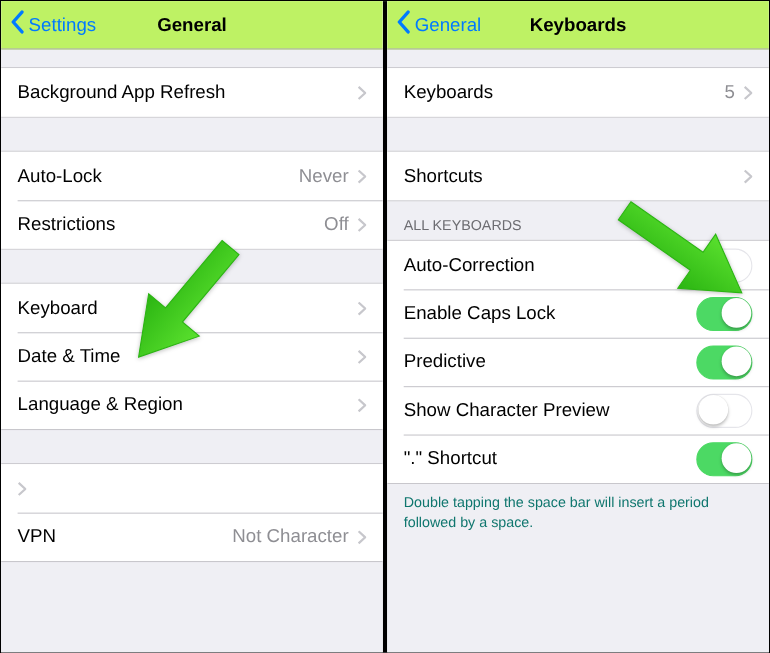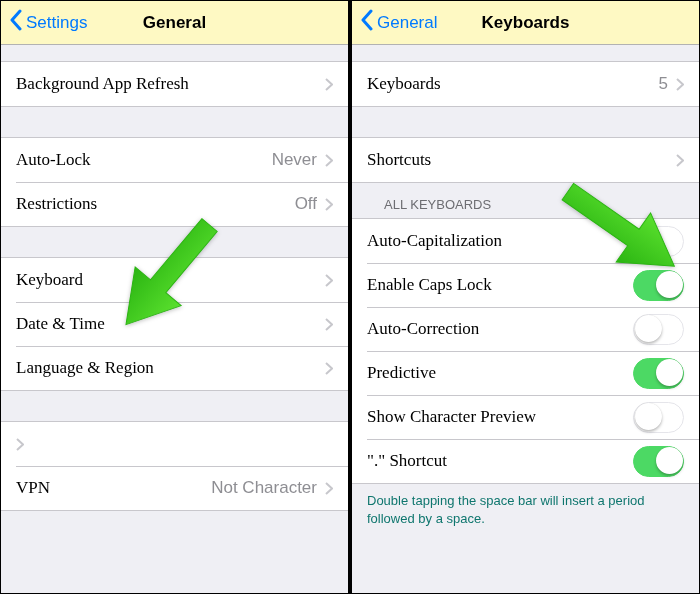--- a/index.html
+++ b/index.html
@@ -21,21 +21,21 @@
     background: #efeff4;
     position: relative;
     overflow: hidden;
   }
   .divider {
     width: 4px;
     background: #000;
   }
   .navbar {
     height: 44px;
-    background: #fef9c3;
+    background: #bef264;
     border-bottom: 1px solid #b2b2b2;
     display: flex;
     align-items: center;
     position: relative;
     padding: 0 8px;
   }
   .back {
     display: flex;
     align-items: center;
     color: #007aff;
@@ -72,29 +72,29 @@
   }
   .row + .row::before {
     content: "";
     position: absolute;
     top: 0;
     left: 15px;
     right: 0;
     height: 1px;
     background: #c8c7cc;
   }
-  .row .label { flex: 1; font-family: Liberation Serif, serif; }
+  .row .label { flex: 1; }
   .row .value { color: #8e8e93; margin-right: 8px; }
   .chevron svg { width: 8px; height: 13px; display:block; }
   .chevron { color: #c7c7cc; }
   .section-header {
     font-size: 13px;
     color: #6d6d72;
     text-transform: uppercase;
-    padding: 14px 15px 6px 32px;
+    padding: 14px 15px 6px 15px;
   }
   .section-footer {
     font-size: 13px;
     color: #0f766e;
     padding: 8px 15px 14px 15px;
     line-height: 1.35;
   }
   .toggle {
     width: 51px;
     height: 31px;
@@ -277,34 +277,28 @@
             <svg viewBox="0 0 8 13" fill="none" stroke="#c7c7cc" stroke-width="2">
               <polyline points="1,1 7,6.5 1,12"></polyline>
             </svg>
           </span>
       </div>
     </div>
 
     <div class="section-header">All Keyboards</div>
     <div class="group">
       <div class="row">
-        <span class="label">Auto-Capitalization</span>
+        <span class="label">Auto-Correction</span>
         <span class="toggle off">
             <span class="knob"></span>
           </span>
       </div>
       <div class="row">
         <span class="label">Enable Caps Lock</span>
         <span class="toggle on">
-            <span class="knob"></span>
-          </span>
-      </div>
-      <div class="row">
-        <span class="label">Auto-Correction</span>
-        <span class="toggle off">
             <span class="knob"></span>
           </span>
       </div>
       <div class="row">
         <span class="label">Predictive</span>
         <span class="toggle on">
             <span class="knob"></span>
           </span>
       </div>
       <div class="row">

